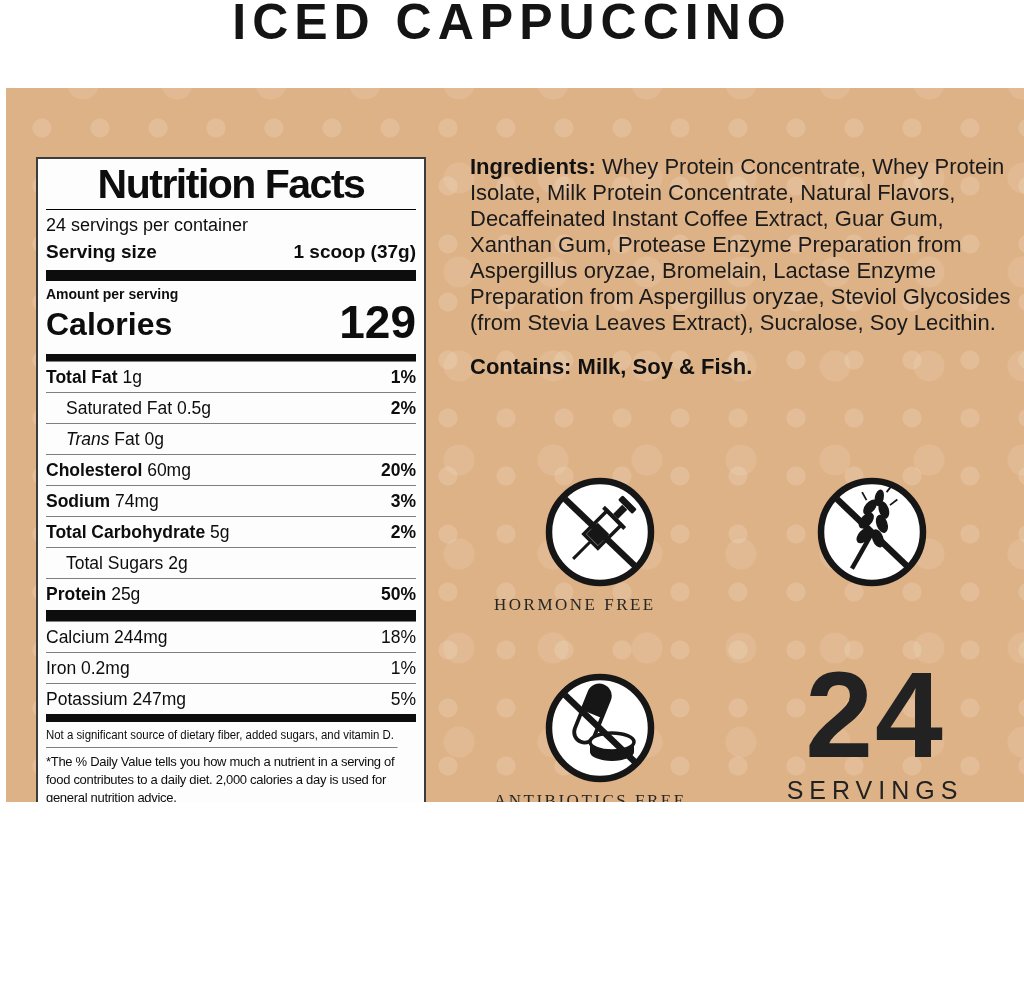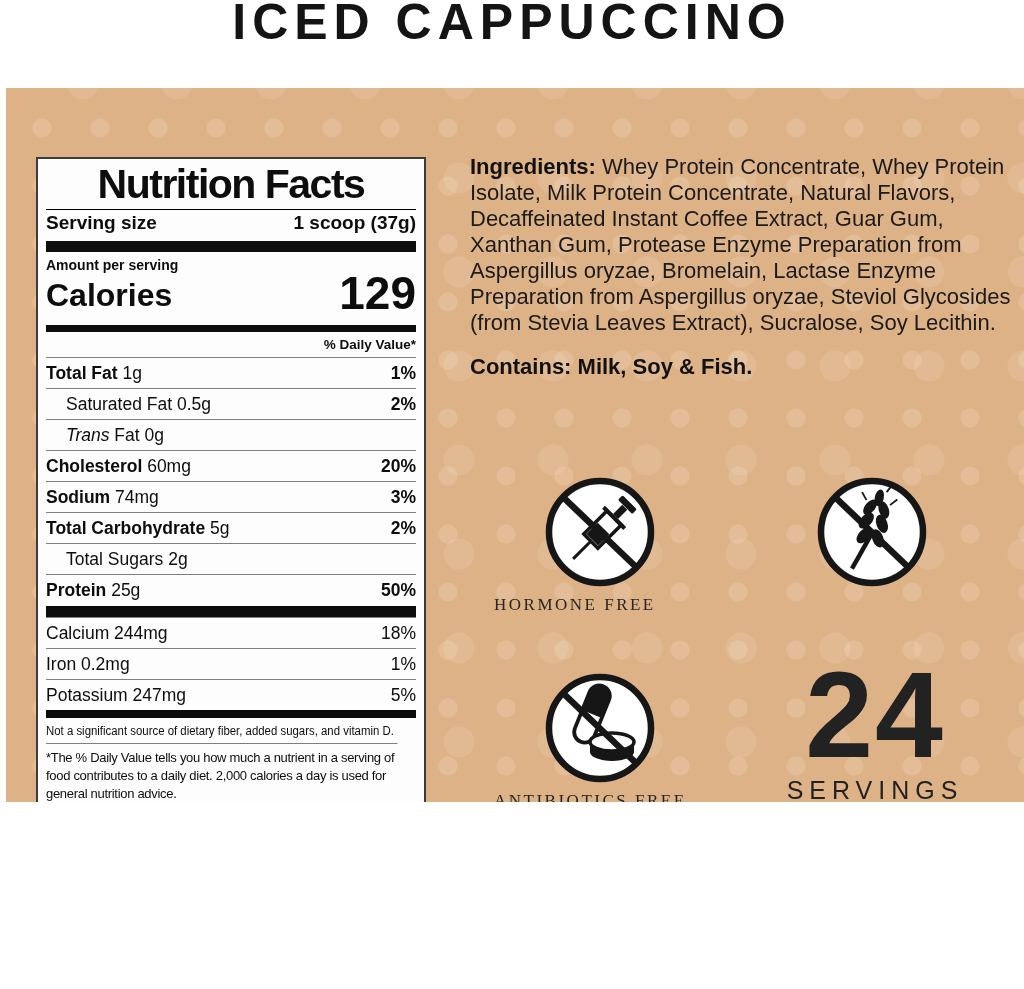--- a/index.html
+++ b/index.html
@@ -82,32 +82,32 @@
 <body>
 
 <div id="canvas">
 
   <div class="prod-title">ICED CAPPUCCINO</div>
 
   <div class="panel">
 
     <div class="nfl">
       <div class="nfl-title">Nutrition Facts</div>
+      <div class="nfl-servings">24 servings per container</div>
       <div class="nfl-serving-row">
         <span>Serving size</span>
         <span>1 scoop (37g)</span>
       </div>
       <div class="bar b11"></div>
       <div class="nfl-amount">Amount per serving</div>
       <div class="nfl-cal-row">
         <span class="nfl-cal-label">Calories</span>
         <span class="nfl-cal-value">129</span>
       </div>
       <div class="bar b7"></div>
-      <div class="nfl-dv-head">% Daily Value*</div>
       <div>
           <div class="nrow">
             <span><b>Total Fat</b><span> 1g</span></span>
             <span class="nrow-dv dvb">1%</span>
           </div>
           <div class="nrow indent">
             <span><span>Saturated Fat</span><span> 0.5g</span></span>
             <span class="nrow-dv dvb">2%</span>
           </div>
           <div class="nrow indent">

